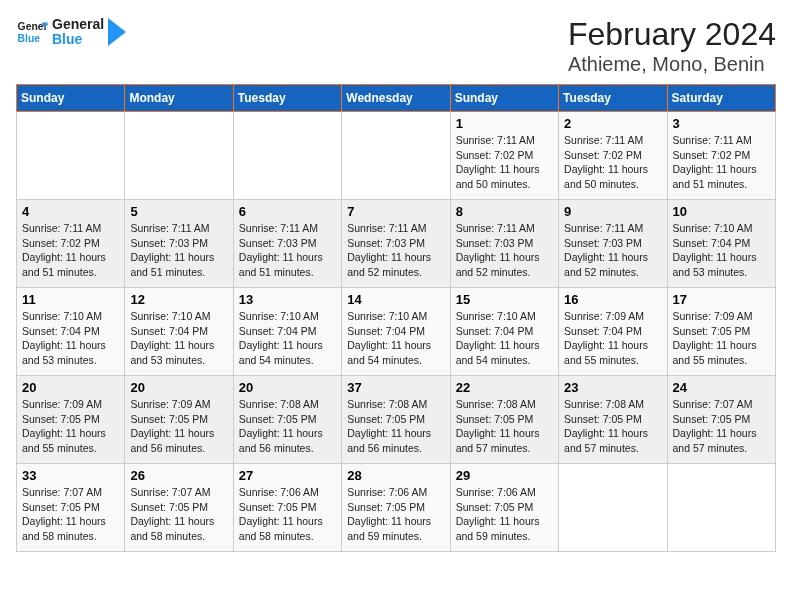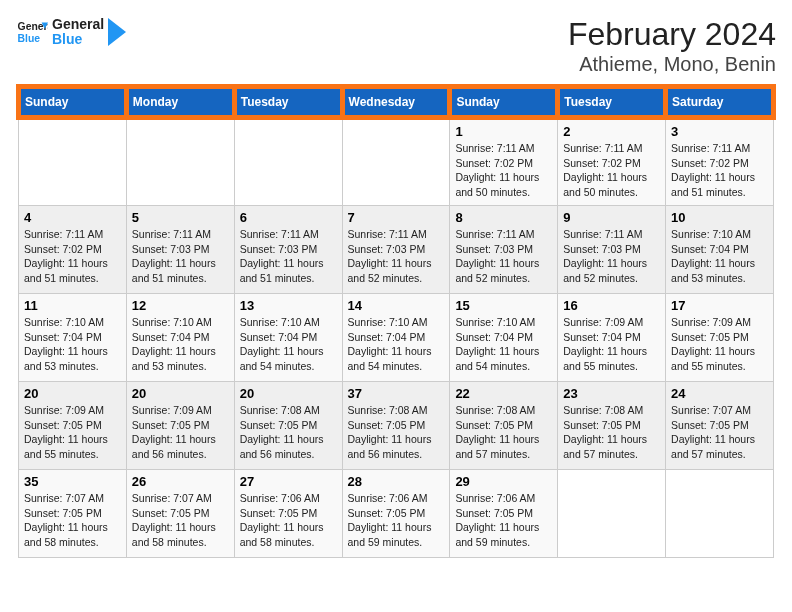--- a/index.html
+++ b/index.html
@@ -19,21 +19,21 @@
     .logo {
       display: flex;
       align-items: center;
       gap: 4px;
     }
     .logo-icon {
       width: 32px;
       height: 32px;
     }
     .title-area {
-      text-align: right;
+      text-align: left;
     }
     .main-title {
       font-size: 32px;
       font-weight: normal;
       color: #222;
     }
     .subtitle {
       font-size: 20px;
       color: #444;
     }
@@ -42,21 +42,21 @@
       border-collapse: collapse;
       font-size: 11px;
     }
     thead tr th {
       background: #1565C0;
       color: #fff;
       padding: 6px 4px;
       text-align: left;
       font-weight: bold;
       font-size: 12px;
-      border: 5px solid #f97316;
+      border: 1px solid #f97316;
     }
     tbody tr td {
       border: 1px solid #ccc;
       vertical-align: top;
       padding: 4px 5px;
       height: 88px;
       width: 107px;
     }
     tbody tr:nth-child(odd) td {
       background: #f9f9f9;
@@ -171,21 +171,21 @@
         <td><span class="day-number">37</span>
         <span class="day-info">Sunrise: 7:08 AM<br>Sunset: 7:05 PM<br>Daylight: 11 hours and 56 minutes.</span></td>
         <td><span class="day-number">22</span>
         <span class="day-info">Sunrise: 7:08 AM<br>Sunset: 7:05 PM<br>Daylight: 11 hours and 57 minutes.</span></td>
         <td><span class="day-number">23</span>
         <span class="day-info">Sunrise: 7:08 AM<br>Sunset: 7:05 PM<br>Daylight: 11 hours and 57 minutes.</span></td>
         <td><span class="day-number">24</span>
         <span class="day-info">Sunrise: 7:07 AM<br>Sunset: 7:05 PM<br>Daylight: 11 hours and 57 minutes.</span></td>
       </tr>
       <tr>
-        <td><span class="day-number">35</span>
+        <td><span class="day-number">33</span>
         <span class="day-info">Sunrise: 7:07 AM<br>Sunset: 7:05 PM<br>Daylight: 11 hours and 58 minutes.</span></td>
         <td><span class="day-number">26</span>
         <span class="day-info">Sunrise: 7:07 AM<br>Sunset: 7:05 PM<br>Daylight: 11 hours and 58 minutes.</span></td>
         <td><span class="day-number">27</span>
         <span class="day-info">Sunrise: 7:06 AM<br>Sunset: 7:05 PM<br>Daylight: 11 hours and 58 minutes.</span></td>
         <td><span class="day-number">28</span>
         <span class="day-info">Sunrise: 7:06 AM<br>Sunset: 7:05 PM<br>Daylight: 11 hours and 59 minutes.</span></td>
         <td><span class="day-number">29</span>
         <span class="day-info">Sunrise: 7:06 AM<br>Sunset: 7:05 PM<br>Daylight: 11 hours and 59 minutes.</span></td>
         <td class="empty-cell"></td>

